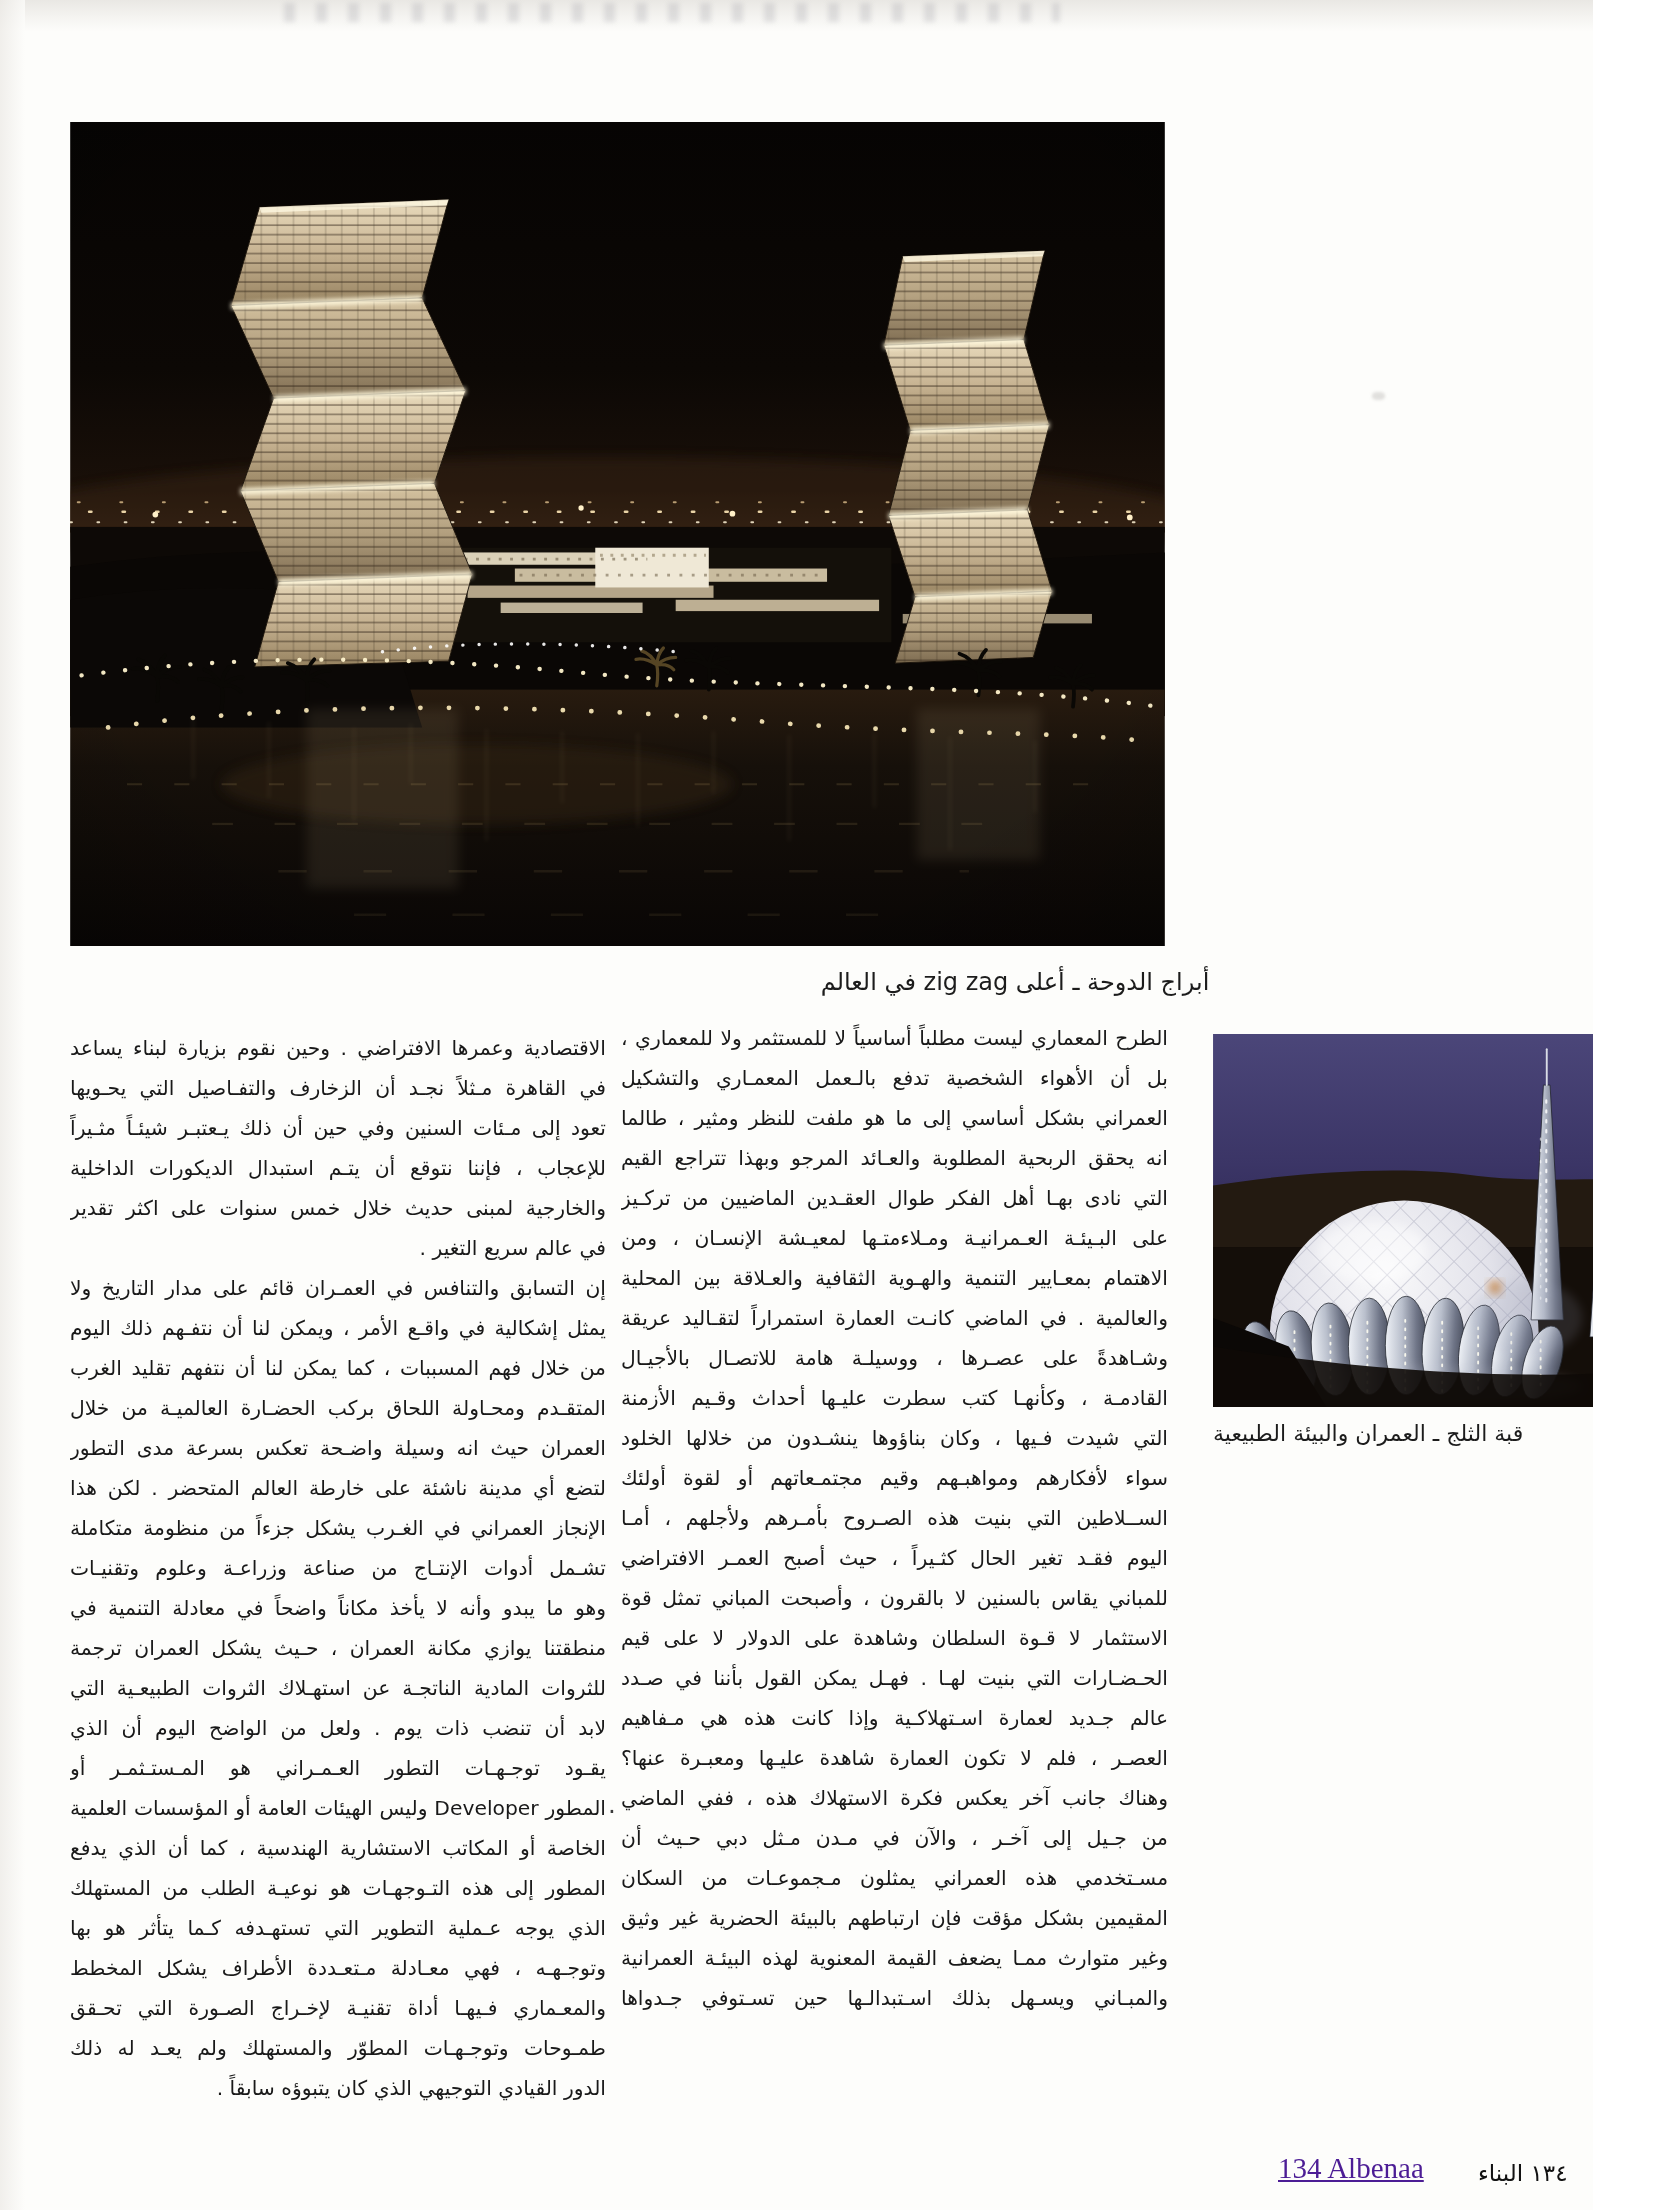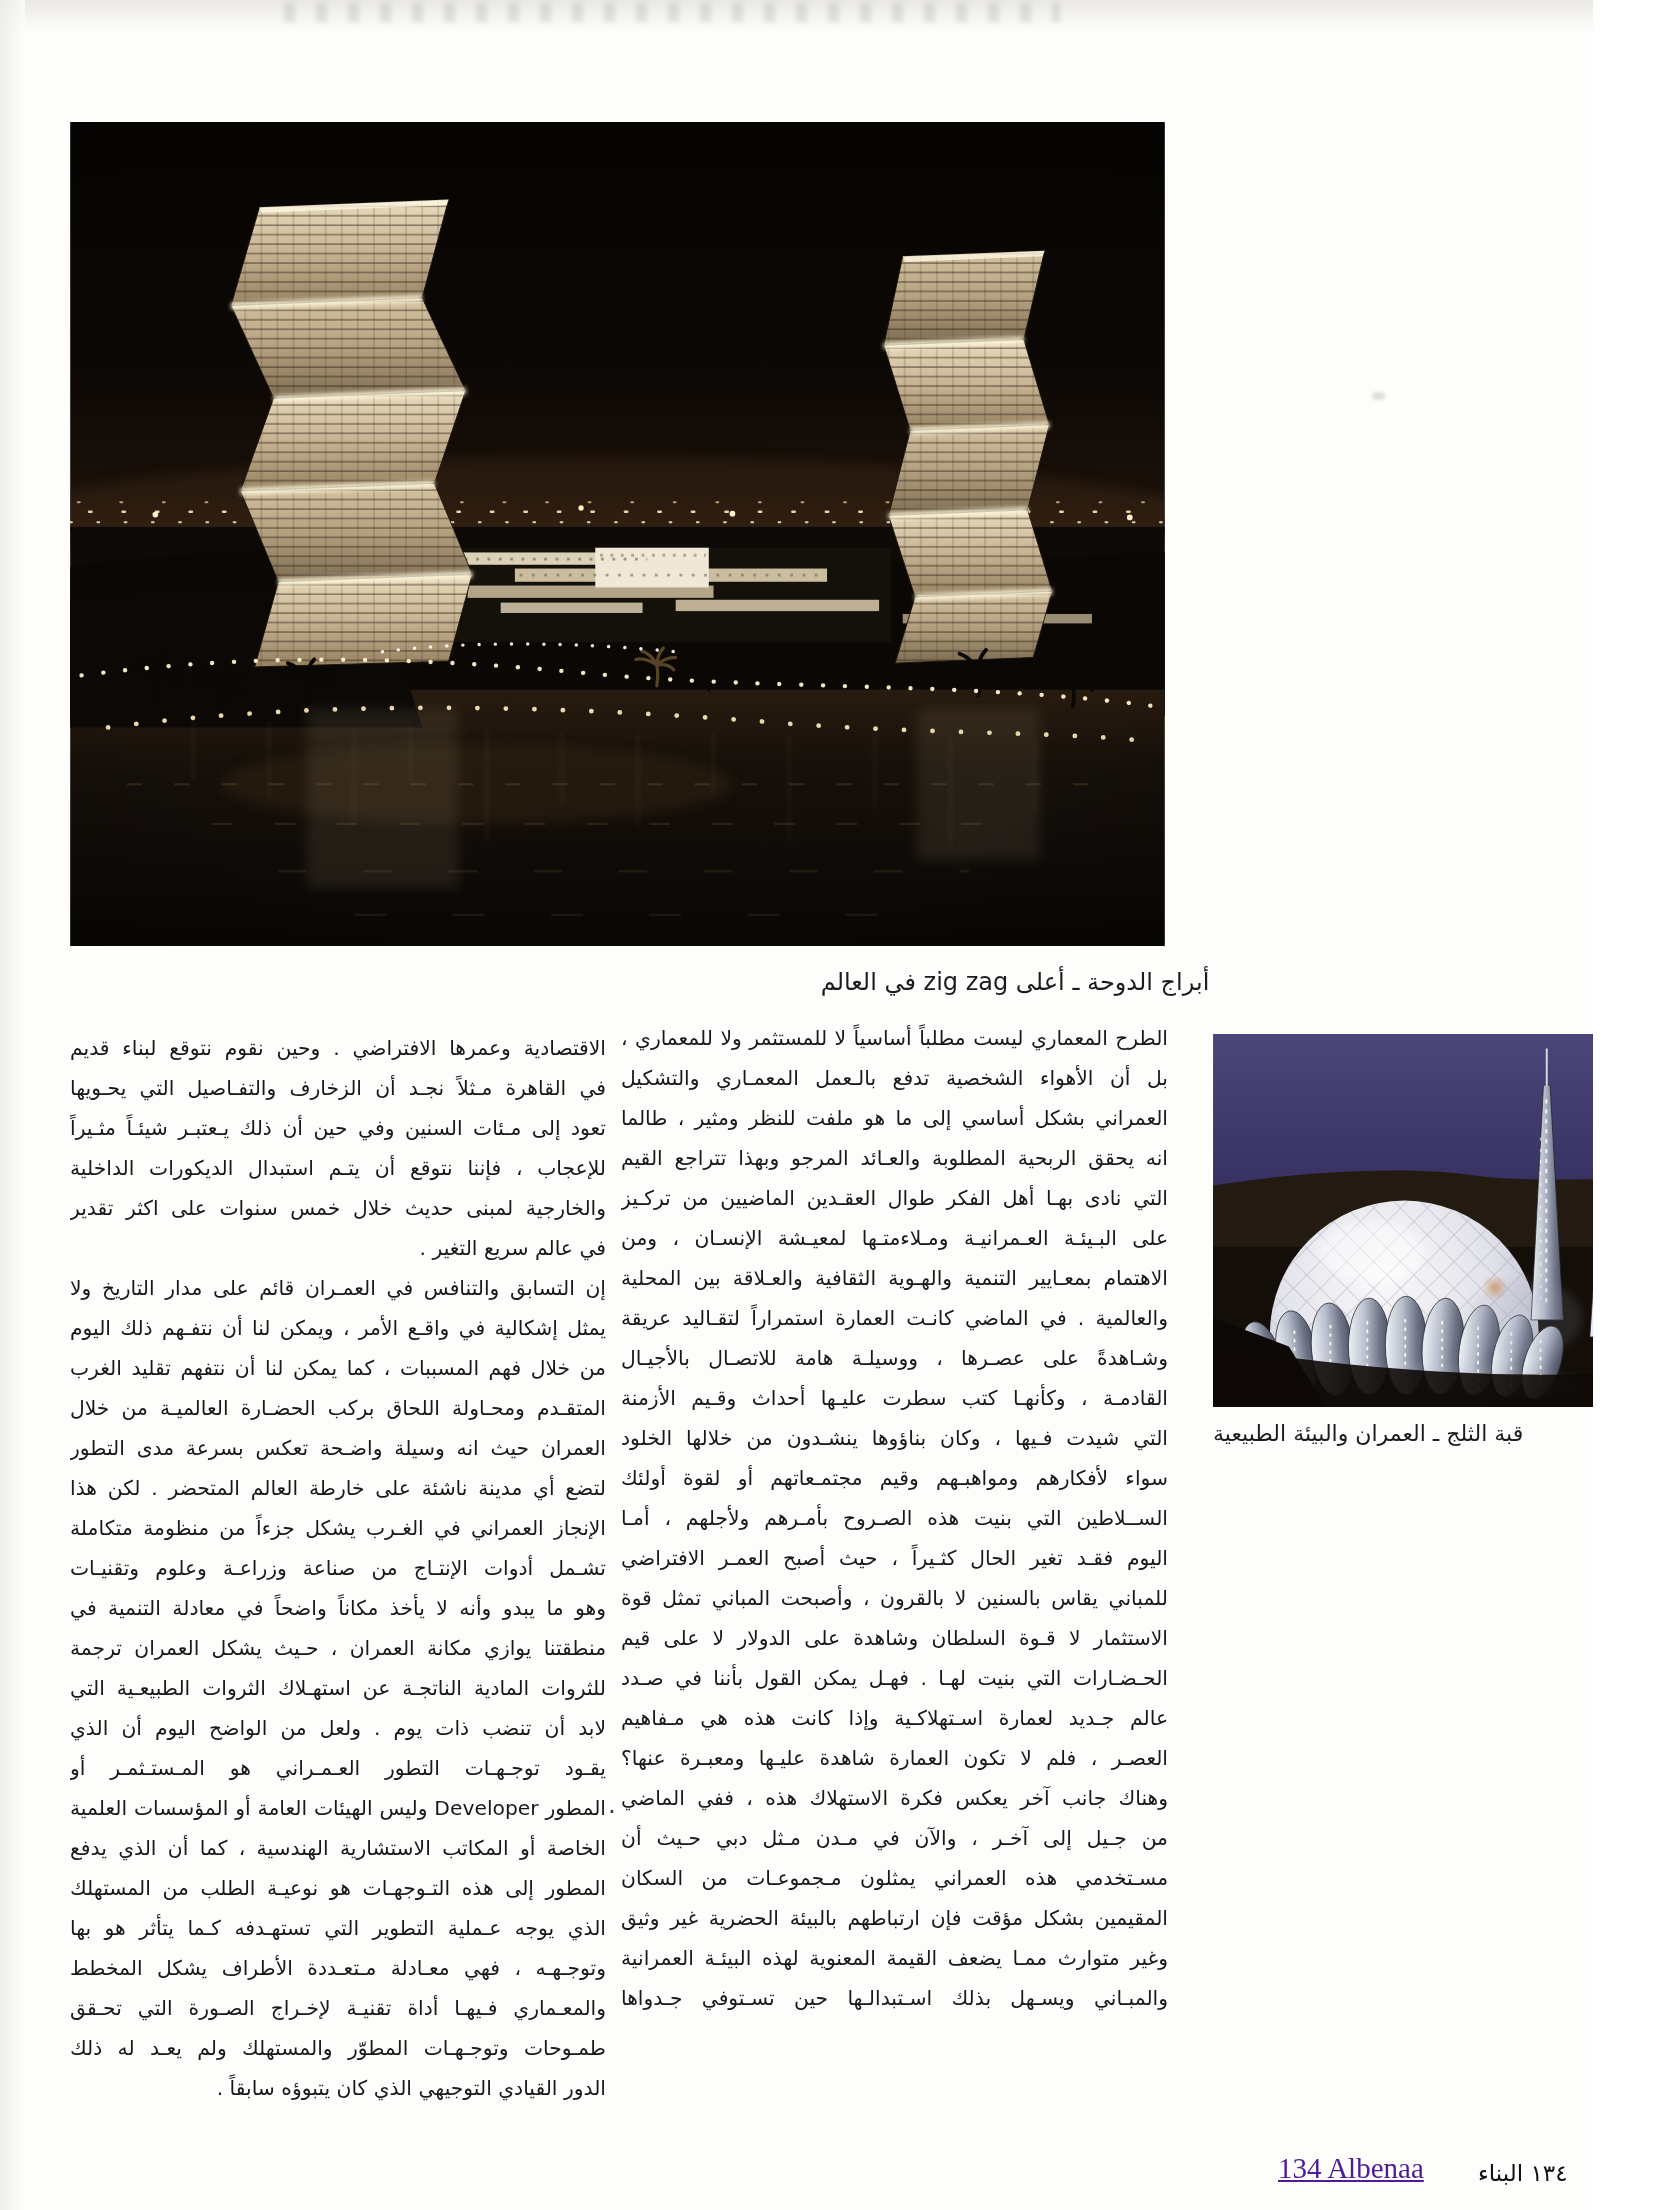--- a/index.html
+++ b/index.html
@@ -329,21 +329,21 @@
       <div class="tline">عالم جـديد لعمارة اسـتهلاكـية وإذا كانت هذه هي مـفاهيم</div>
       <div class="tline">العصـر ، فلم لا تكون العمارة شاهدة عليـها ومعبـرة عنها؟</div>
       <div class="tline">وهناك جانب آخر يعكس فكرة الاستهلاك هذه ، ففي الماضي</div>
       <div class="tline">من جـيل إلى آخـر ، والآن في مـدن مـثل دبي حـيث أن</div>
       <div class="tline">مسـتخدمي هذه العمراني يمثلون مـجموعـات من السكان</div>
       <div class="tline">المقيمين بشكل مؤقت فإن ارتباطهم بالبيئة الحضرية غير وثيق</div>
       <div class="tline">وغير متوارث ممـا يضعف القيمة المعنوية لهذه البيئـة العمرانية</div>
       <div class="tline">والمبـاني ويسـهل بذلك اسـتبدالـها حين تسـتوفي جـدواها</div>
     </div>
   <div class="col col-left">
-      <div class="tline">الاقتصادية وعمرها الافتراضي . وحين نقوم نتوقع لبناء قديم</div>
+      <div class="tline">الاقتصادية وعمرها الافتراضي . وحين نقوم بزيارة لبناء يساعد</div>
       <div class="tline">في القاهرة مـثلاً نجـد أن الزخارف والتفـاصيل التي يحـويها</div>
       <div class="tline">تعود إلى مـئات السنين وفي حين أن ذلك يـعتبـر شيئـاً مثـيراً</div>
       <div class="tline">للإعجاب ، فإننا نتوقع أن يتـم استبدال الديكورات الداخلية</div>
       <div class="tline">والخارجية لمبنى حديث خلال خمس سنوات على اكثر تقدير</div>
       <div class="tline tend">في عالم سريع التغير .</div>
       <div class="tline">إن التسابق والتنافس في العمـران قائم على مدار التاريخ ولا</div>
       <div class="tline">يمثل إشكالية في واقـع الأمر ، ويمكن لنا أن نتفـهم ذلك اليوم</div>
       <div class="tline">من خلال فهم المسببات ، كما يمكن لنا أن نتفهم تقليد الغرب</div>
       <div class="tline">المتقـدم ومحـاولة اللحاق بركب الحضـارة العالميـة من خلال</div>
       <div class="tline">العمران حيث انه وسيلة واضـحة تعكس بسرعة مدى التطور</div>

